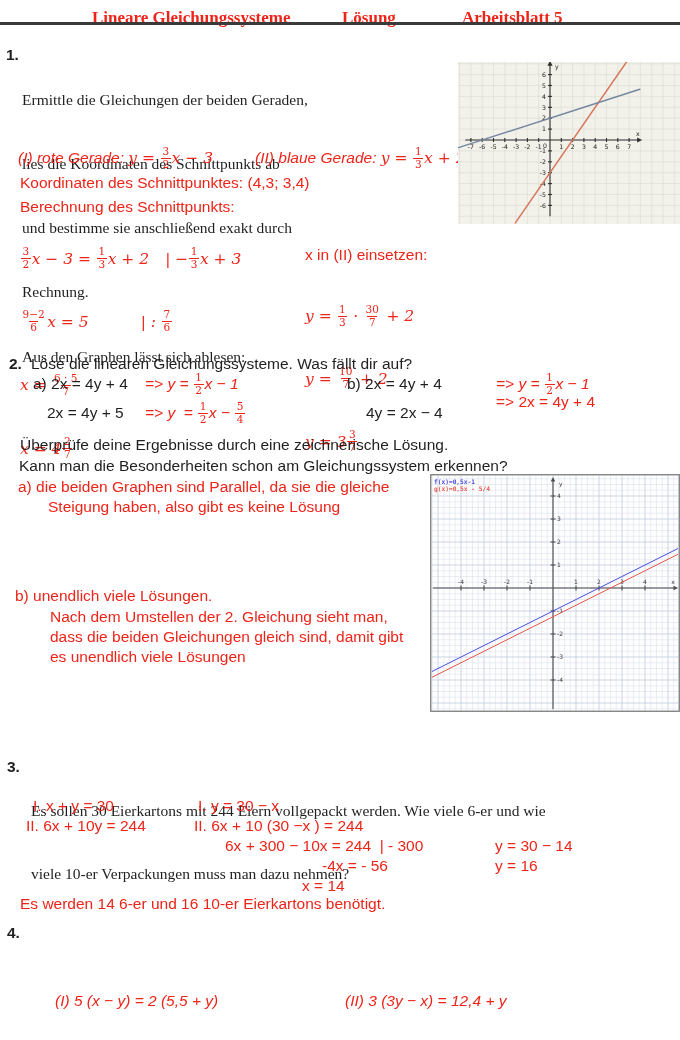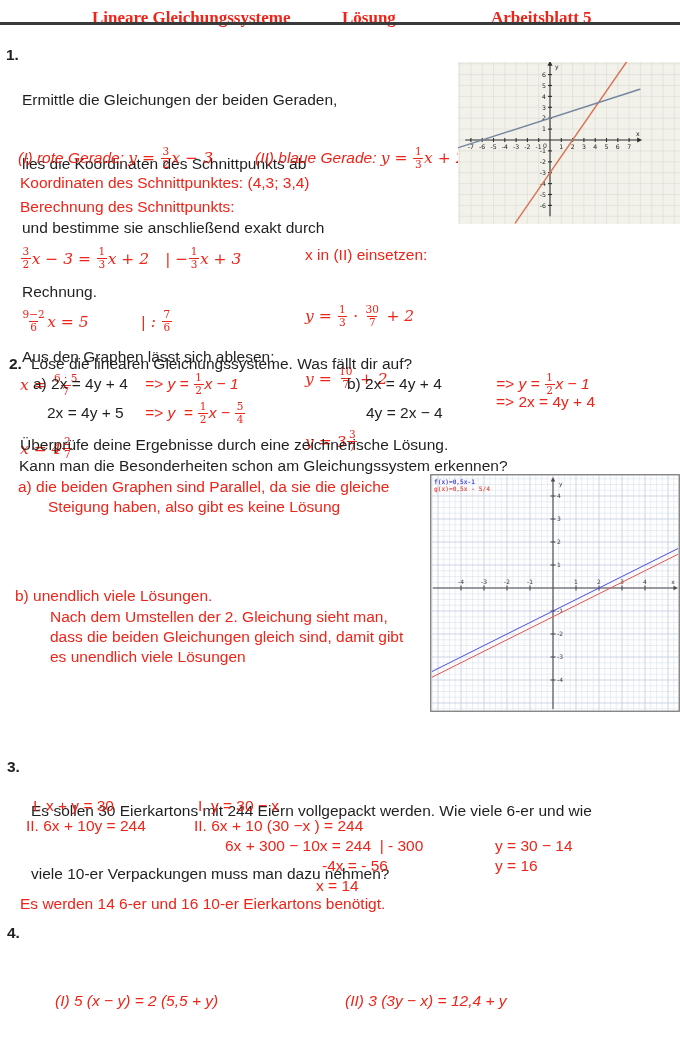--- a/index.html
+++ b/index.html
@@ -4,41 +4,41 @@
 <style>
   :root{ --red:#ee2419; --ink:#1f1f1f; }
   html,body{margin:0;padding:0;background:#ffffff;}
   .page{position:relative;width:680px;height:1040px;background:#fff;overflow:hidden;
         font-family:"Liberation Sans",sans-serif;font-size:15.5px;color:var(--ink);}
   .abs{position:absolute;white-space:pre;margin-top:6px;}
   .red{color:var(--red);}
   .bold{font-weight:bold;}
   .serifhead{font-family:"Liberation Serif",serif;font-weight:bold;font-size:17px;color:var(--red);white-space:pre;}
   .rule{position:absolute;left:0;top:22px;width:680px;height:2.5px;background:#3a3a3a;}
-  .lines div{white-space:pre;}
+  .lines div{white-space:pre;font-family:Liberation Serif, serif;}
   .mathline{display:flex;align-items:center;}
   .mathline .run{white-space:pre;font-style:italic;}
   .m{font-family:"DejaVu Serif",serif;}
   .frac{display:inline-flex;flex-direction:column;align-items:center;vertical-align:middle;
         font-family:"DejaVu Serif",serif;font-size:10.5px;line-height:1.12;margin:0 1px;flex:none;}
   .frac .fd{border-top:1px solid currentColor;padding:0 1.5px;}
   .frac .fn{padding:0 1.5px;}
   .gap{display:inline-block;flex:none;}
   .graphbox{position:absolute;}
   .g1bg{background:linear-gradient(105deg,#ebe9e1,#f4f3ee 30%,#f1efe8);}
   svg{display:block;}
 </style>
 </head>
 <body>
 
 <div class="page">
 
   <div class="abs serifhead" style="left:92px;top:2px">Lineare Gleichungssysteme</div>
   <div class="abs serifhead" style="left:342px;top:2px">Lösung</div>
-  <div class="abs serifhead" style="left:491px;top:2px">Arbeitsblatt 5</div>
+  <div class="abs serifhead" style="left:462px;top:2px">Arbeitsblatt 5</div>
   <div class="rule"></div>
 
   <div class="abs bold" style="left:6px;top:40px">1.</div>
   <div class="abs lines" style="left:22px;top:40px;line-height:21.4px">
     <div>Ermittle die Gleichungen der beiden Geraden,</div>
     <div>lies die Koordinaten des Schnittpunkts ab</div>
     <div>und bestimme sie anschließend exakt durch</div>
     <div>Rechnung.</div>
     <div>Aus den Graphen lässt sich ablesen:</div>
   </div>
@@ -359,21 +359,21 @@
     <div>viele 10-er Verpackungen muss man dazu nehmen?</div>
   </div>
   <div class="abs red" style="left:33px;top:791px">I. x + y = 30</div>
   <div class="abs red" style="left:198px;top:791px">I. y = 30 − x</div>
   <div class="abs red" style="left:26px;top:811px">II. 6x + 10y = 244</div>
   <div class="abs red" style="left:194px;top:811px">II. 6x + 10 (30 −x ) = 244</div>
   <div class="abs red" style="left:225px;top:831px">6x + 300 − 10x = 244  | - 300</div>
   <div class="abs red" style="left:495px;top:831px">y = 30 − 14</div>
   <div class="abs red" style="left:322px;top:851px">-4x = - 56</div>
   <div class="abs red" style="left:495px;top:851px">y = 16</div>
-  <div class="abs red" style="left:316px;top:871px">x = 14</div>
+  <div class="abs red" style="left:302px;top:871px">x = 14</div>
   <div class="abs red" style="left:20px;top:889px">Es werden 14 6-er und 16 10-er Eierkartons benötigt.</div>
 
   <div class="abs bold" style="left:7px;top:918px">4.</div>
   <div class="abs" style="left:55px;top:948px">
     <div class="red mathline" style="height:21.5px"><span class="run">(I) 5 (x − y) = 2 (5,5 + y)</span></div>
     
     
     
   </div>
   <div class="abs" style="left:345px;top:948px">

